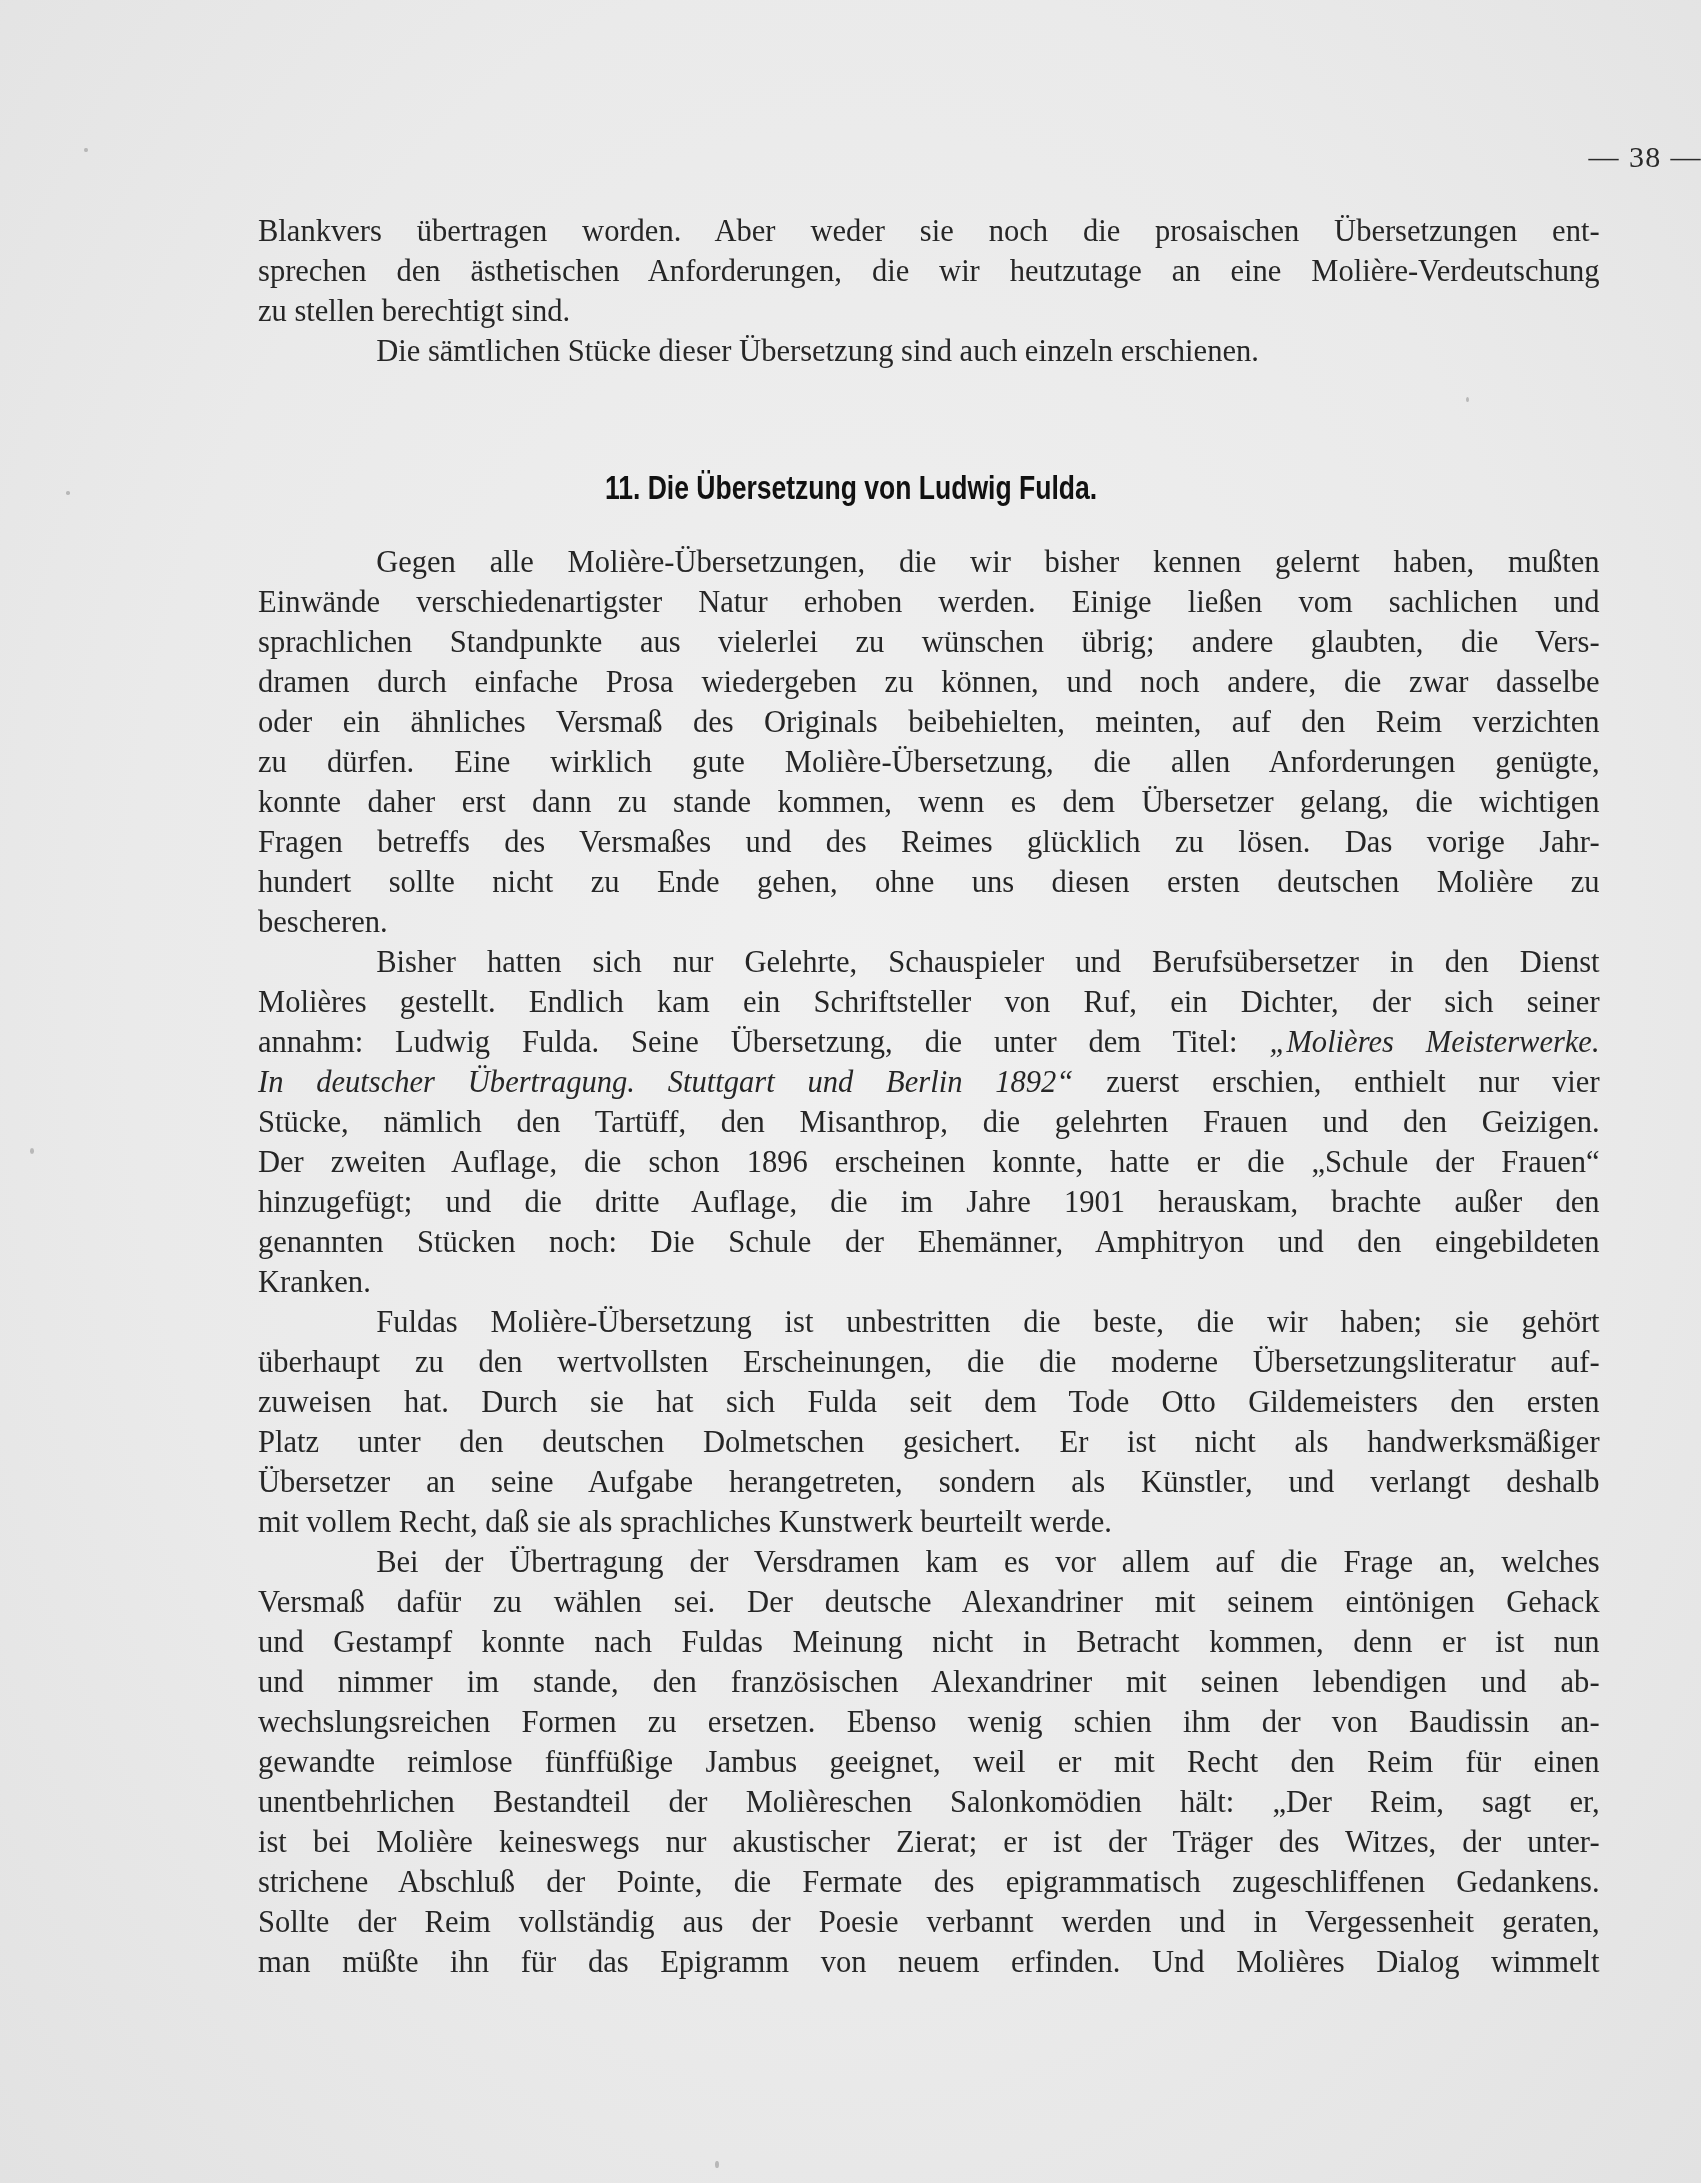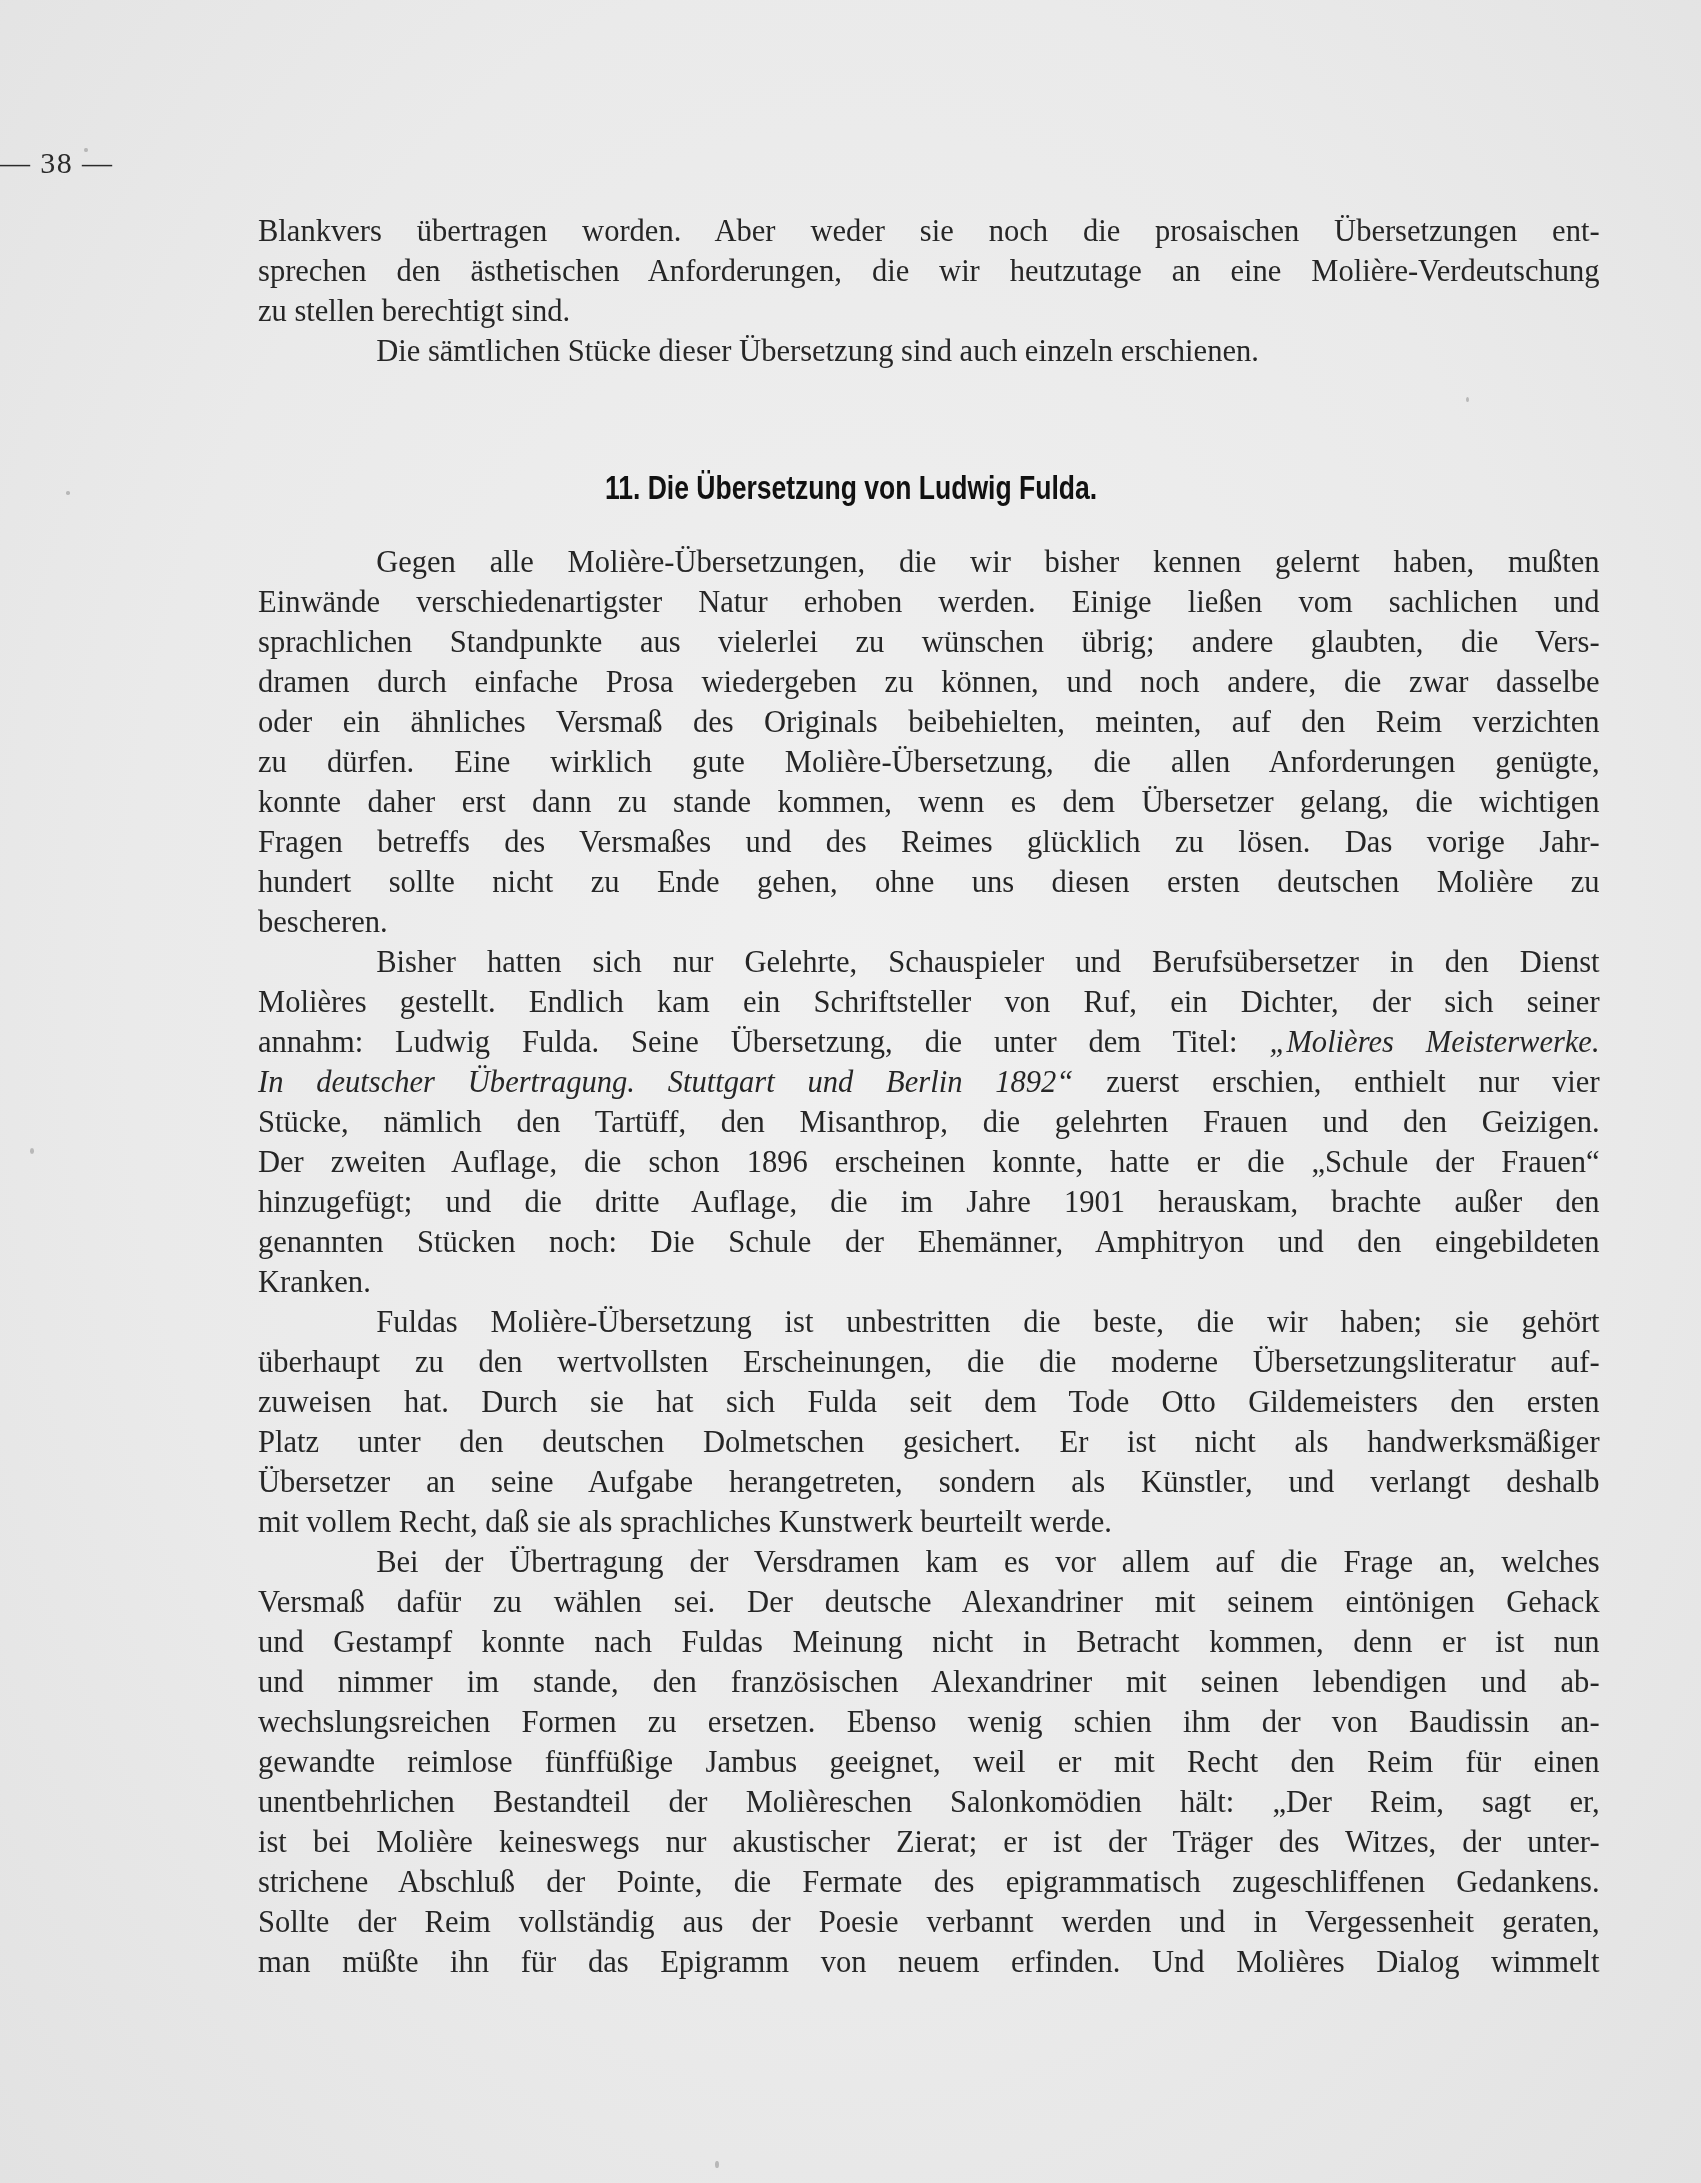--- a/index.html
+++ b/index.html
@@ -16,25 +16,24 @@
       height: 2183px;
       background: radial-gradient(ellipse at 50% 45%, #f0f0f0 0%, #eaeaea 60%, #e2e2e2 100%);
       color: #1e1e1e;
       font-family: "Liberation Serif", "DejaVu Serif", serif;
     }
     .page-number {
       position: absolute;
       top: 140px;
       left: 0;
       width: 100%;
-      text-align: left;
+      text-align: right;
       font-size: 30px;
       letter-spacing: 1.4px;
       color: #2a2a2a;
-      margin-top: 6px;
     }
     .text-block {
       position: absolute;
       left: 258px;
       width: 1362px;
       font-size: 31px;
       line-height: 40px;
       text-align: justify;
       color: #262626;
       transform: scaleX(0.985);

